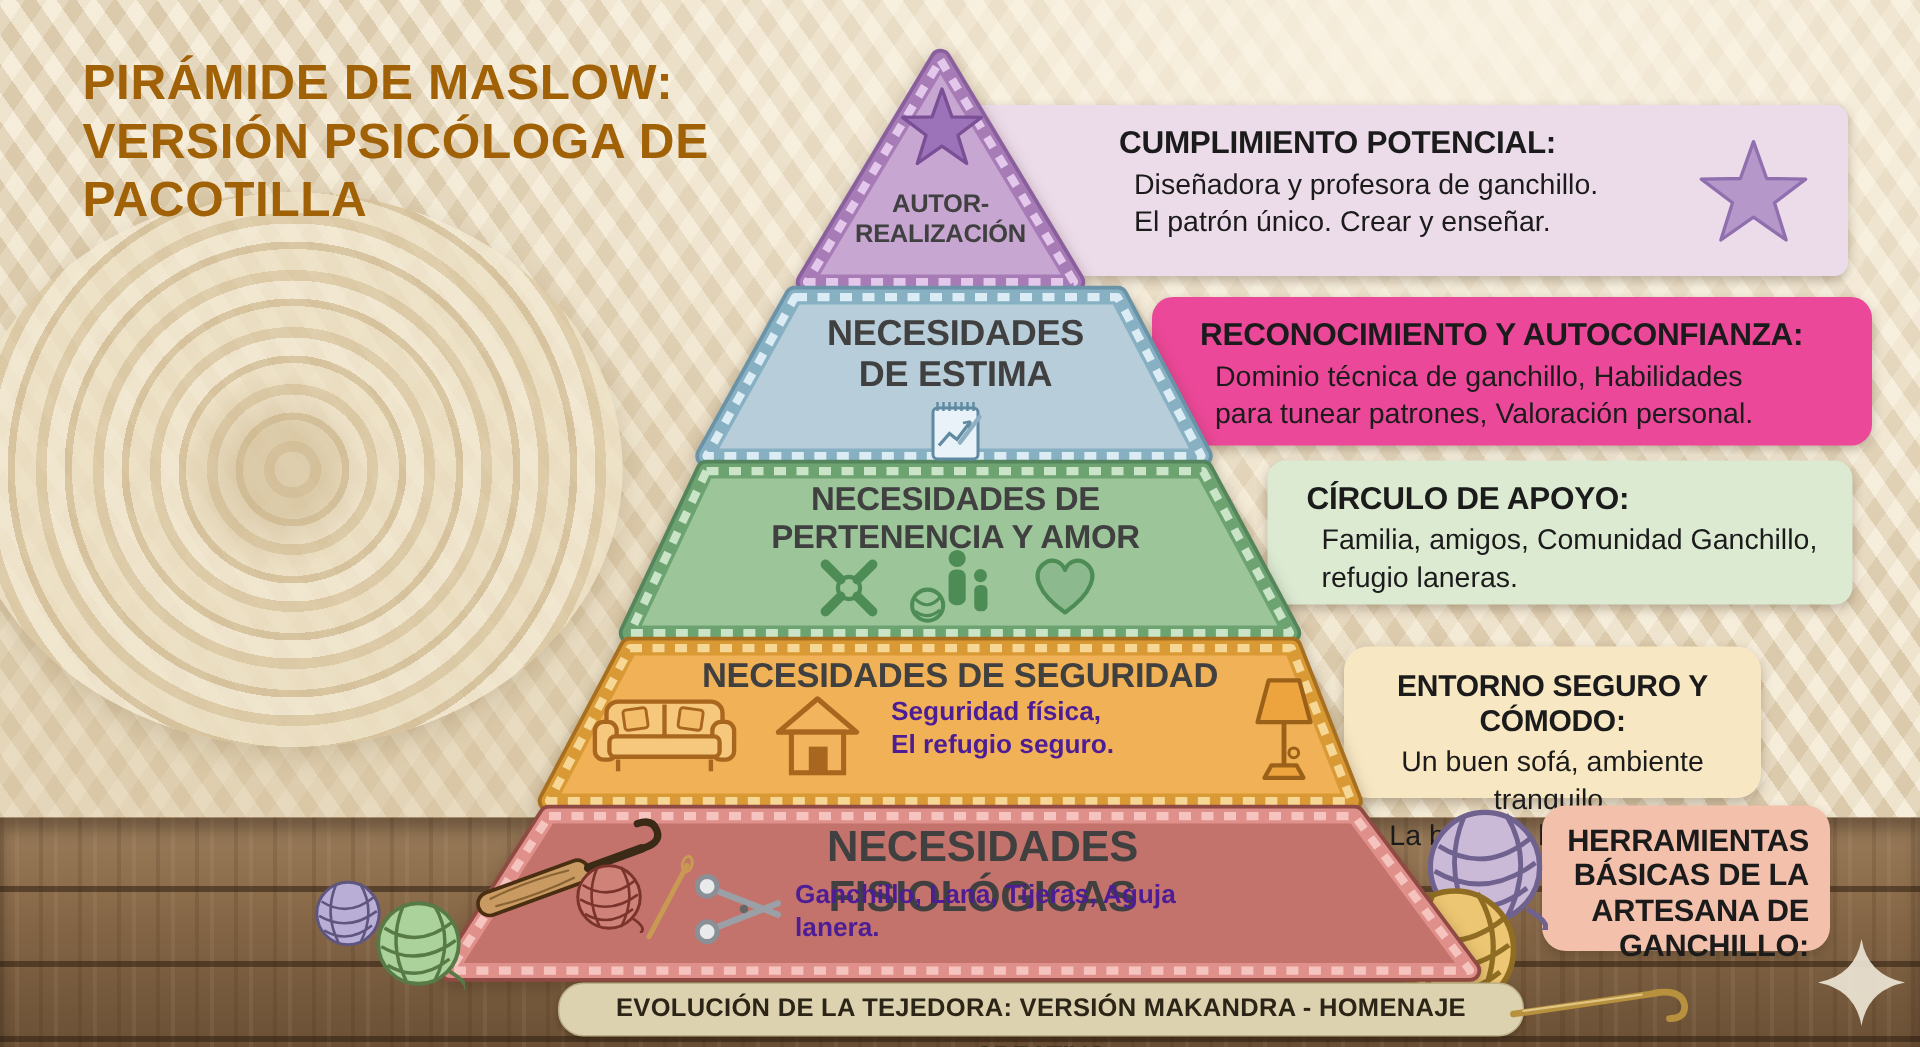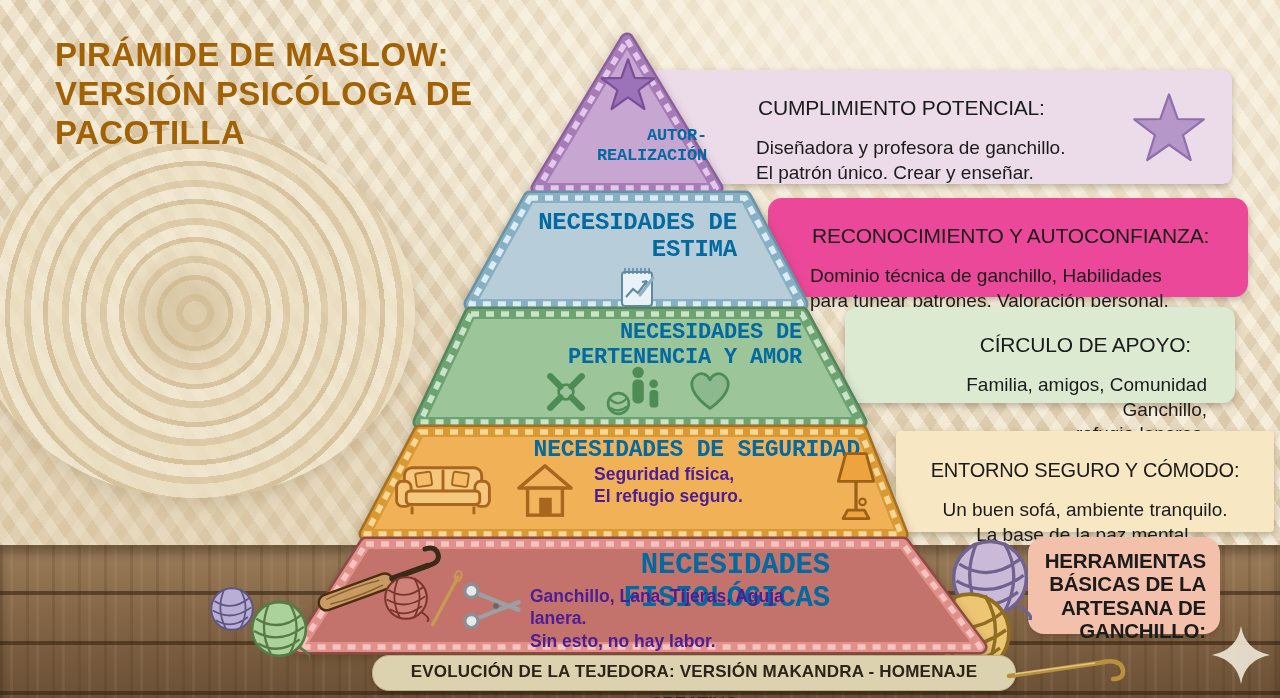--- a/index.html
+++ b/index.html
@@ -29,33 +29,33 @@
       repeating-linear-gradient(90deg, rgba(58,38,18,.14) 0 3px, rgba(0,0,0,0) 3px 10px, rgba(236,217,185,.07) 10px 13px, rgba(0,0,0,0) 13px 26px),
       linear-gradient(180deg,#9a7c5b 0%,#8a6b4a 35%,#7b5e40 65%,#6b5036 100%);
     box-shadow:inset 0 8px 10px rgba(30,18,8,.35);}
 
   
   .title{left:55px;top:36px;width:445px;font-size:33px;font-weight:800;line-height:1.18;
     color:#a16207;letter-spacing:.4px;}
 
   
   .panel{box-shadow:0 3px 7px rgba(70,50,30,.30);color:#1b1b1b;}
-  .panel h3{margin:16px;font-size:21px;font-weight:400;letter-spacing:-.2px;}
+  .panel h3{margin:4px;font-size:21px;font-weight:700;letter-spacing:-.2px;}
   .panel .body{font-size:19px;line-height:1.3;margin-left:14px;}
   .p1{left:642px;top:70px;width:590px;height:114px;border-radius:9px;padding:10px 14px 8px 100px;box-sizing:border-box;}
   .p2{left:768px;top:198px;width:480px;height:99px;border-radius:14px;padding:10px 12px 8px 28px;box-sizing:border-box;}
-  .p3{left:845px;top:307px;width:390px;height:96px;border-radius:12px;padding:10px 28px 8px 22px;box-sizing:border-box;text-align:right;}
-  .p4{left:896px;top:431px;width:378px;height:101px;border-radius:4px;padding:12px 10px;box-sizing:border-box;text-align:center;}
+  .p3{left:845px;top:307px;width:390px;height:96px;border-radius:12px;padding:10px 0 8px 22px;box-sizing:border-box;}
+  .p4{left:896px;top:431px;width:278px;height:101px;border-radius:16px;padding:12px 10px;box-sizing:border-box;text-align:center;}
   .p4 h3{font-size:20px;}
   .p4 .body{margin-left:0;}
   .p5{left:1028px;top:537px;width:192px;height:97px;border-radius:16px;padding:12px 14px;box-sizing:border-box;
     text-align:right;font-size:20.5px;font-weight:800;line-height:1.14;letter-spacing:-.2px;}
 
   
-  .lvl-label{font-weight:800;color:#0369a1;text-align:right;letter-spacing:-.2px;font-family:Liberation Mono, monospace;}
+  .lvl-label{font-weight:800;color:#404040;text-align:center;letter-spacing:-.2px;}
   .l1-label{left:547px;top:126px;width:160px;font-size:17px;line-height:1.15;}
   .l2-label{left:537px;top:210px;width:200px;font-size:24px;line-height:1.12;}
   .l3-label{left:472px;top:320px;width:330px;font-size:22px;line-height:1.14;}
   .l4-label{left:420px;top:437px;width:440px;font-size:23px;}
   .l5-label{left:480px;top:549px;width:350px;font-size:29px;}
   .lvl-sub{font-size:17.5px;font-weight:600;color:#4c1d95;line-height:1.28;}
   .l4-sub{left:594px;top:463px;width:230px;}
   .l5-sub{left:530px;top:585px;width:310px;}
 
   .footer-pill{left:372px;top:655px;width:642px;height:34px;border-radius:17px;
@@ -228,21 +228,20 @@
     <ellipse cx="22" cy="9" rx="3.4" ry="5.5" fill="none" stroke="#c89a52" stroke-width="2.2"></ellipse>
   </svg>
   <svg class="abs" style="left:462px;top:582px" width="66" height="48" viewBox="0 0 70 50">
     <path d="M14 11 L60 29 M14 39 L60 21" stroke="#9aa0a6" stroke-width="4.5" stroke-linecap="round"></path>
     <circle cx="10" cy="9" r="7" fill="#e8eaec" stroke="#8a9096" stroke-width="3.5"></circle>
     <circle cx="10" cy="41" r="7" fill="#e8eaec" stroke="#8a9096" stroke-width="3.5"></circle>
     <circle cx="36" cy="25" r="3" fill="#666"></circle>
   </svg>
   <div class="abs lvl-sub l5-sub">
     <div>Ganchillo, Lana, Tijeras, Aguja lanera.</div>
-    <div>Sin esto, no hay labor.</div>
   </div>
 
   <svg class="abs" style="left:208px;top:585px" width="48" height="48" viewBox="0 0 60 60">
     <circle cx="30" cy="30" r="26" fill="#b9aed6" stroke="#5f5680" stroke-width="2.5"></circle>
     <path d="M8 20 Q30 34 52 16 M6 32 Q30 46 54 28 M10 44 Q30 56 50 40 M20 6 Q10 30 22 54 M40 5 Q54 28 40 55" fill="none" stroke="#5f5680" stroke-width="2.2"></path>
   </svg>
   <svg class="abs" style="left:248px;top:598px" width="62" height="62" viewBox="0 0 60 60">
     <circle cx="30" cy="30" r="26" fill="#abd29a" stroke="#577a46" stroke-width="2.5"></circle>
     <path d="M8 20 Q30 34 52 16 M6 32 Q30 46 54 28 M10 44 Q30 56 50 40 M20 6 Q10 30 22 54 M40 5 Q54 28 40 55" fill="none" stroke="#577a46" stroke-width="2.2"></path>
     <path d="M50 48 Q66 58 58 62" fill="none" stroke="#577a46" stroke-width="2.5"></path>

